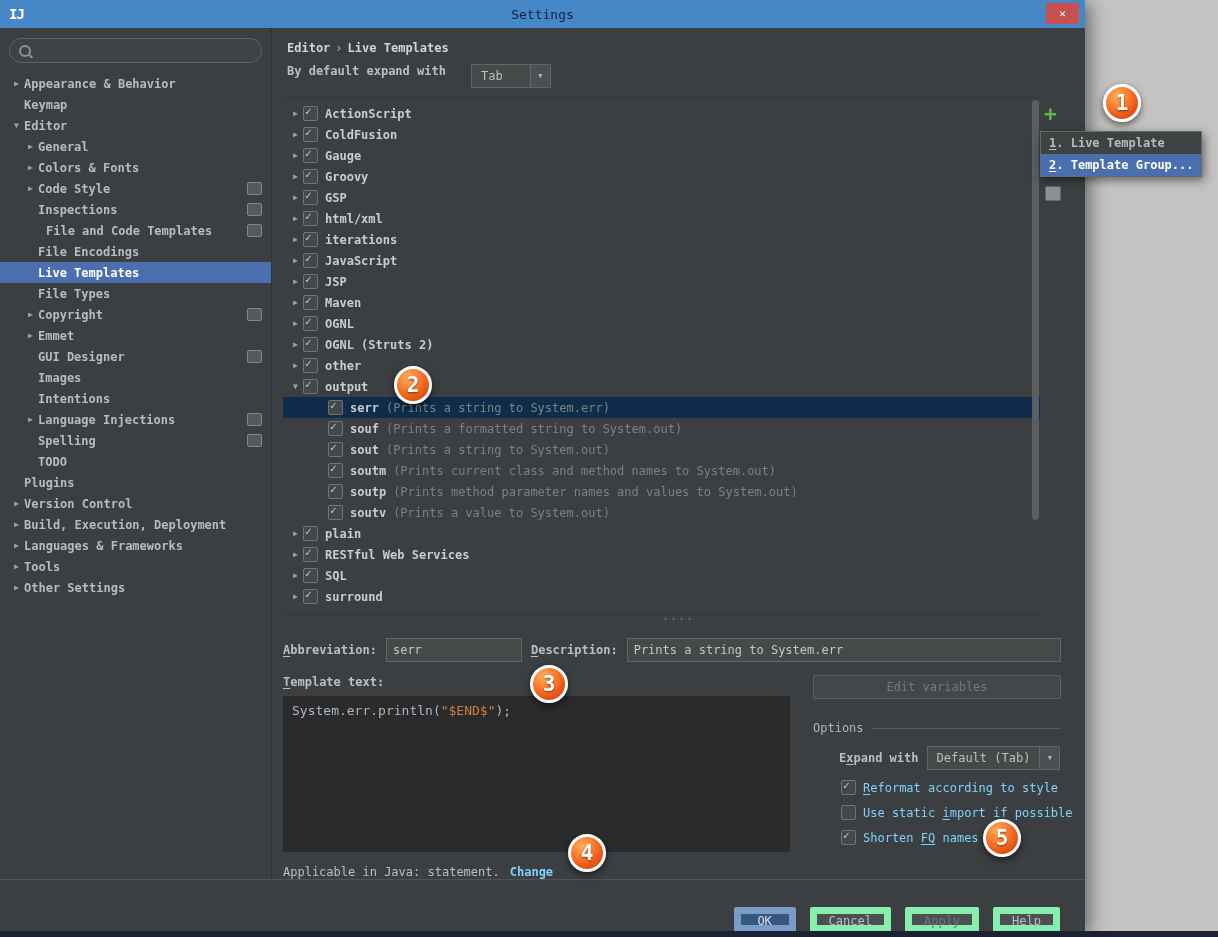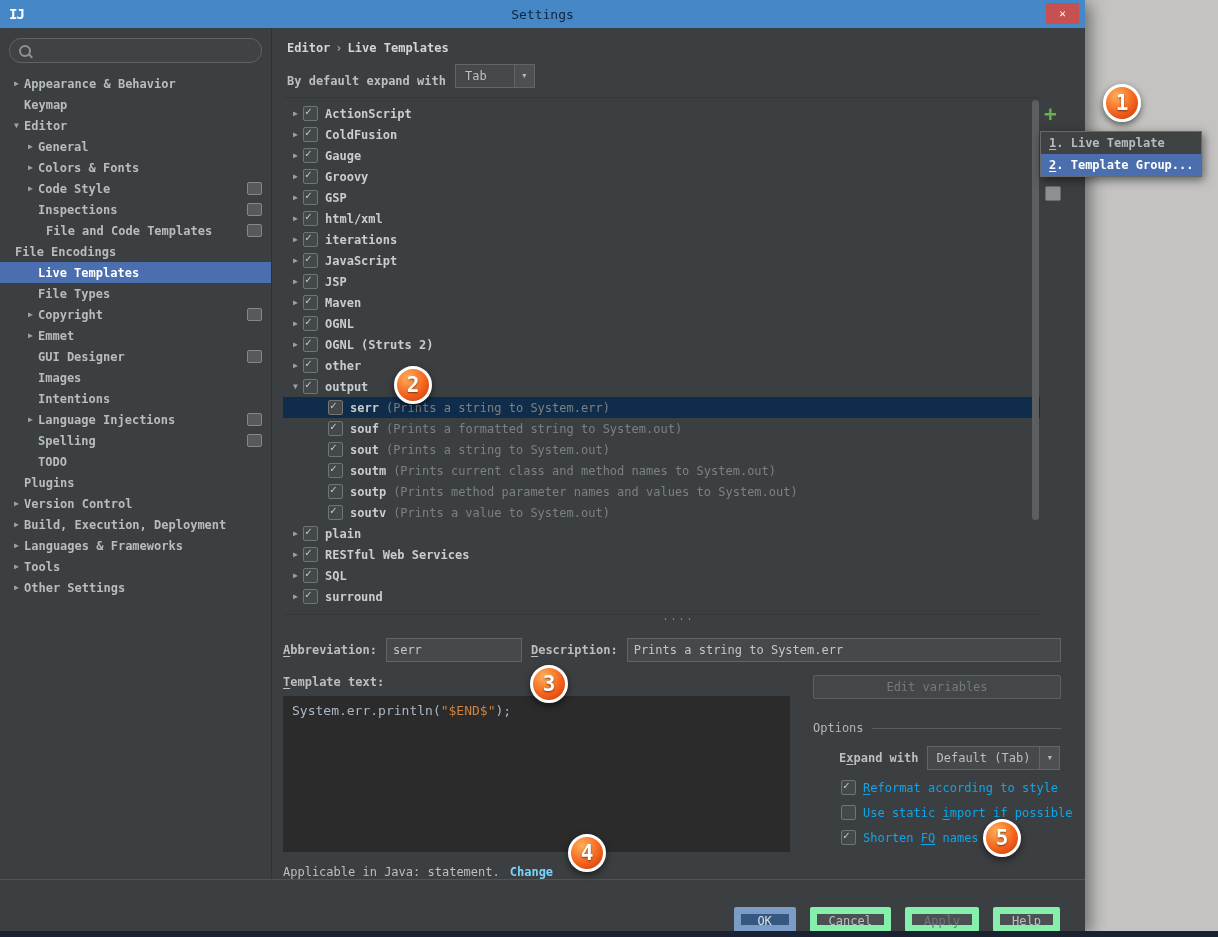--- a/index.html
+++ b/index.html
@@ -20,21 +20,21 @@
   .search-input{flex:1;background:transparent;border:none;outline:none;color:#ccc;font:12px "DejaVu Sans Mono",monospace;}
   .mag{width:8px;height:8px;border:2px solid #8e9294;border-radius:50%;position:relative;margin-right:7px;flex:none;}
   .mag::after{content:"";position:absolute;width:5px;height:2px;background:#8e9294;transform:rotate(45deg);right:-4px;bottom:-2px;}
   .srow{height:21px;display:flex;align-items:center;font-size:12px;font-weight:700;color:#b8bcbe;white-space:nowrap;cursor:pointer;}
   .srow.selected{background:#4b6eaf;color:#fff;}
   .arrow{width:15px;flex:none;text-align:center;font-size:8px;color:#9da1a4;}
   .gear-badge{margin-left:auto;margin-right:9px;width:13px;height:11px;border:1px solid #85888a;border-radius:2px;background:#565a5c;flex:none;}
   .main{flex:1;display:flex;flex-direction:column;min-width:0;position:relative;}
   .breadcrumb{padding:13px 0 9px 15px;font-size:12px;font-weight:700;color:#d3d5d7;}
   .crumb-sep{color:#9da1a4;padding:0 5px;}
-  .expand-row{display:flex;align-items:flex-end;padding:0 0 9px 15px;font-size:12px;gap:9px;}
+  .expand-row{display:flex;align-items:flex-start;padding:0 0 9px 15px;font-size:12px;gap:25px;}
   .combo{height:22px;background:#45494a;border:1px solid #646464;display:flex;align-items:stretch;cursor:pointer;}
   .combo-val{padding:0 9px;font-size:12px;color:#bcbfc1;display:flex;align-items:center;min-width:40px;}
   .combo-dd{width:19px;border-left:1px solid #646464;background:#4c5052;display:flex;align-items:center;justify-content:center;font-size:7px;color:#b4b7b9;}
   .list-zone{position:relative;margin:0 45px 0 11px;height:516px;border-top:1px solid #343739;border-bottom:1px solid #343739;overflow:hidden;}
   .tlist{padding-top:5px;}
   .trow{height:21px;display:flex;align-items:center;font-size:12px;color:#b8bcbe;cursor:pointer;white-space:nowrap;}
   .trow.group{padding-left:5px;}
   .trow.child{padding-left:45px;}
   .trow.selected{background:#0f2d4a;}
   .checkbox{width:13px;height:13px;background:#43494b;border:1px solid #717476;border-radius:2px;position:relative;margin-right:7px;flex:none;}
@@ -60,21 +60,21 @@
   .code-str{color:#cc8242;}
   .applicable{margin-top:13px;font-size:12px;color:#bcbfc1;display:flex;gap:10px;}
   .change-link{color:#7dd3fc;font-weight:700;cursor:pointer;}
   .right-col{width:248px;margin-left:auto;}
   .edit-vars-btn{width:100%;height:24px;background:#434749;border:1px solid #5e6163;color:#75797c;
                  font:12px "DejaVu Sans Mono",monospace;border-radius:2px;}
   .options-hdr{margin-top:22px;display:flex;align-items:center;gap:8px;font-size:12px;color:#b3b6b8;}
   .options-hdr .hline{flex:1;height:1px;background:#595c5e;}
   .expandwith-row{margin-top:11px;margin-left:26px;display:flex;align-items:center;gap:8px;}
   .opt-rows{margin-top:10px;margin-left:28px;}
-  .opt-row{display:flex;align-items:flex-end;margin-bottom:10px;font-size:12px;color:#0ea5e9;cursor:pointer;}
+  .opt-row{display:flex;align-items:flex-end;margin-bottom:10px;font-size:12px;color:#7dd3fc;cursor:pointer;}
   .opt-label{white-space:nowrap;}
   .mn{text-decoration:underline;text-underline-offset:2px;}
   .footer{flex:none;height:52px;border-top:1px solid #515456;display:flex;align-items:center;
           justify-content:flex-end;gap:14px;padding-right:25px;}
   .btn{min-width:62px;height:25px;padding:0 12px;font:12px "DejaVu Sans Mono",monospace;border-radius:2px;
        background:#4c5052;border:7px solid #86efac;color:#bcbfc1;cursor:pointer;margin-top:26px;}
   .btn.primary{background:#365880;border-color:#7a9cc6;color:#dde1e4;}
   .btn.disabled{color:#71767a;}
   .popup{position:absolute;left:1040px;top:131px;width:160px;background:#3f4243;border:1px solid #666a6c;
          box-shadow:2px 3px 9px rgba(0,0,0,.5);z-index:40;}
@@ -135,21 +135,21 @@
             <div class="srow" style="padding-left: 23px;">
               <span class="arrow"></span>
               <span class="slabel">Inspections</span>
               <span class="gear-badge"></span>
             </div>
             <div class="srow" style="padding-left: 23px; margin-left: 8px;">
               <span class="arrow"></span>
               <span class="slabel">File and Code Templates</span>
               <span class="gear-badge"></span>
             </div>
-            <div class="srow" style="">
+            <div class="srow" style="padding-left: 23px;">
               <span class="arrow"></span>
               <span class="slabel">File Encodings</span>
             </div>
             <div class="srow selected" style="padding-left: 23px;">
               <span class="arrow"></span>
               <span class="slabel">Live Templates</span>
             </div>
             <div class="srow" style="padding-left: 23px;">
               <span class="arrow"></span>
               <span class="slabel">File Types</span>

